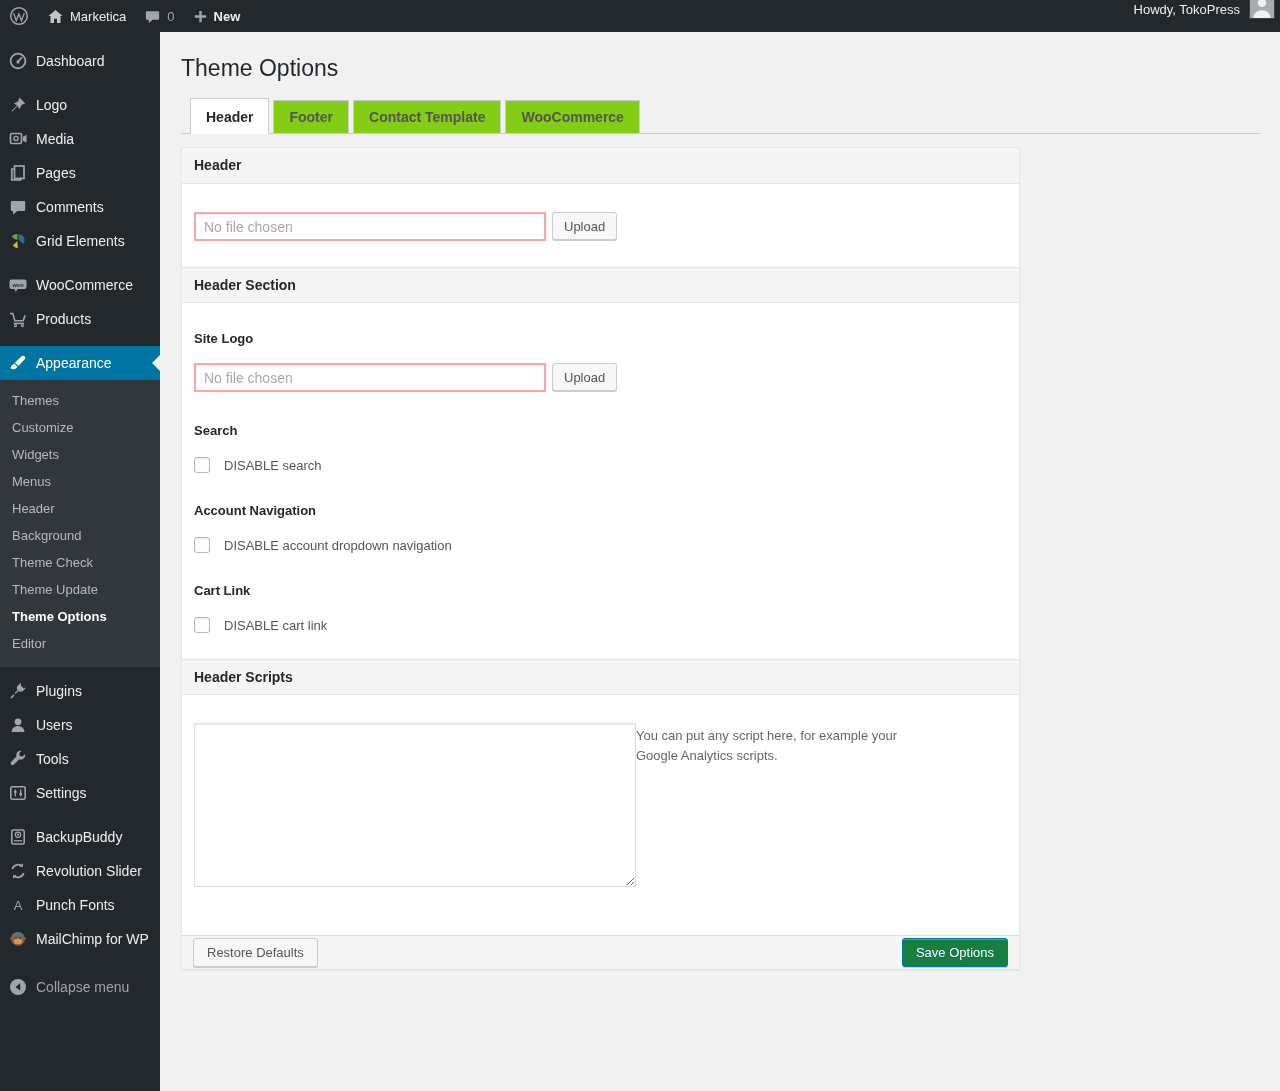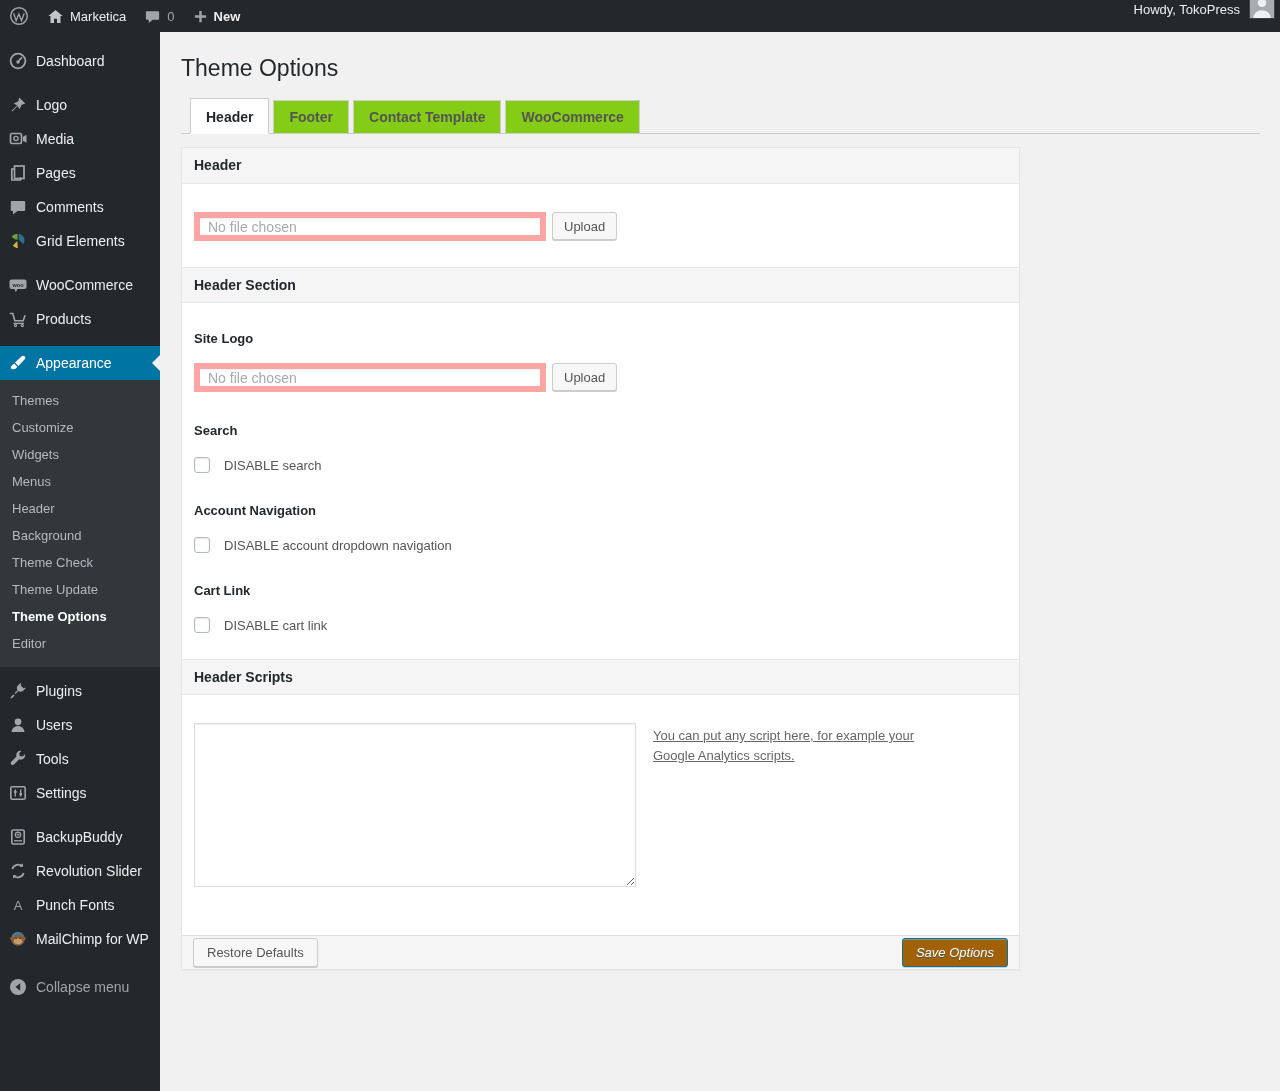--- a/index.html
+++ b/index.html
@@ -68,21 +68,21 @@
     height:36px; line-height:35px; padding:0 12px; background:#f5f5f5;
     border-bottom:1px solid #e5e5e5; border-top:1px solid #e5e5e5;
     font-size:14px; font-weight:bold; color:#23282d;
   }
   .panel > .section-head:first-child { border-top:none; }
   .section-body { padding:0 12px 26px; }
   .field { margin-top:28px; }
   .field-label { font-size:13px; font-weight:bold; color:#23282d; }
   .field-control { margin-top:17px; display:flex; align-items:flex-start; }
   .file-input {
-    width:352px; height:29px; border:6px solid #fca5a5; background:#fff;
+    width:352px; height:29px; border:2px solid #fca5a5; background:#fff;
     padding:0 8px; font-size:14px; color:#be185d;
     box-shadow:inset 0 1px 2px rgba(0,0,0,.07); border-radius:0;
     font-family:"Liberation Sans", sans-serif;
   }
   .file-input::placeholder { color:#a5a9ad; opacity:1; }
   .button {
     display:inline-flex; align-items:center; justify-content:center;
     height:28px; padding:0 11px; font-size:13px; border-radius:3px;
     cursor:pointer; font-family:"Liberation Sans", sans-serif; white-space:nowrap;
   }
@@ -97,30 +97,29 @@
     border:1px solid #b4b9be; border-radius:3px; background:#fff;
     box-shadow:inset 0 1px 2px rgba(0,0,0,.1); margin:0; cursor:pointer;
   }
   .checkbox-label { margin-left:14px; font-size:13px; color:#555; cursor:pointer; }
   .script-area {
     width:442px; height:164px; border:1px solid #ddd; background:#fff;
     box-shadow:inset 0 1px 2px rgba(0,0,0,.07); resize:both;
     font-family:"Liberation Sans", sans-serif; font-size:13px; padding:6px;
     color:#32373c;
   }
-  .help-text { margin-left:17px; width:306px; font-size:13px; color:#666; line-height:1.55; padding-top:3px;text-decoration:underline; }
+  .help-text { width:306px; font-size:13px; color:#666; line-height:1.55; padding-top:3px; }
   .panel-footer {
     display:flex; justify-content:space-between; align-items:center;
     background:#f5f5f5; border-top:1px solid #ddd; padding:9px 11px; height:34px;
   }
   .button-primary {
-    background:#a16207; border:1px solid #0074a2; color:#fff;
+    background:#15803d; border:1px solid #0074a2; color:#fff;
     box-shadow:inset 0 1px 0 rgba(120,200,230,.5), 0 1px 0 rgba(0,0,0,.15);
     text-shadow:0 1px 0 rgba(0,86,132,.6);
-    font-style:italic;
   }
   
   .ic { fill:#a0a5aa; }
   .ic-s { stroke:#a0a5aa; fill:none; }
 </style>
 </head>
 <body>
 
 <div class="admin-bar">
   <div class="ab-left">

